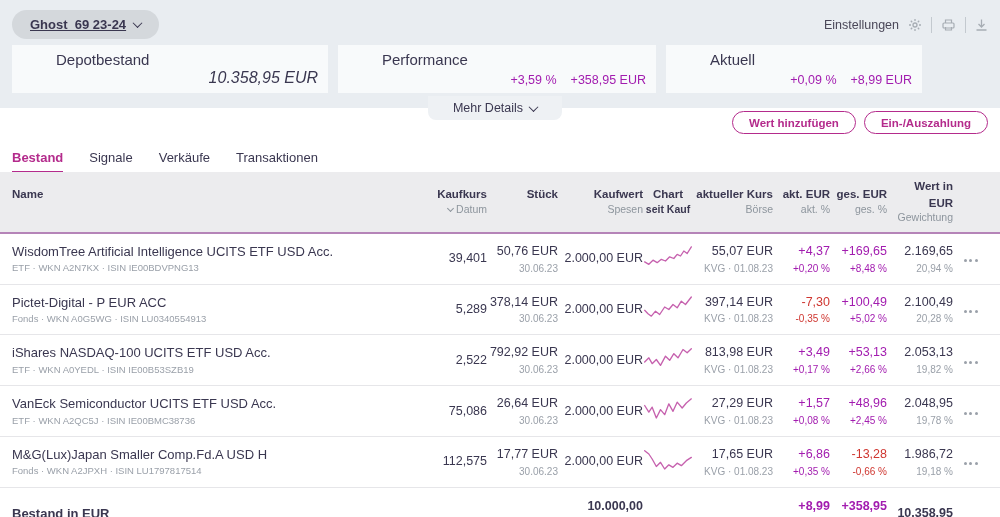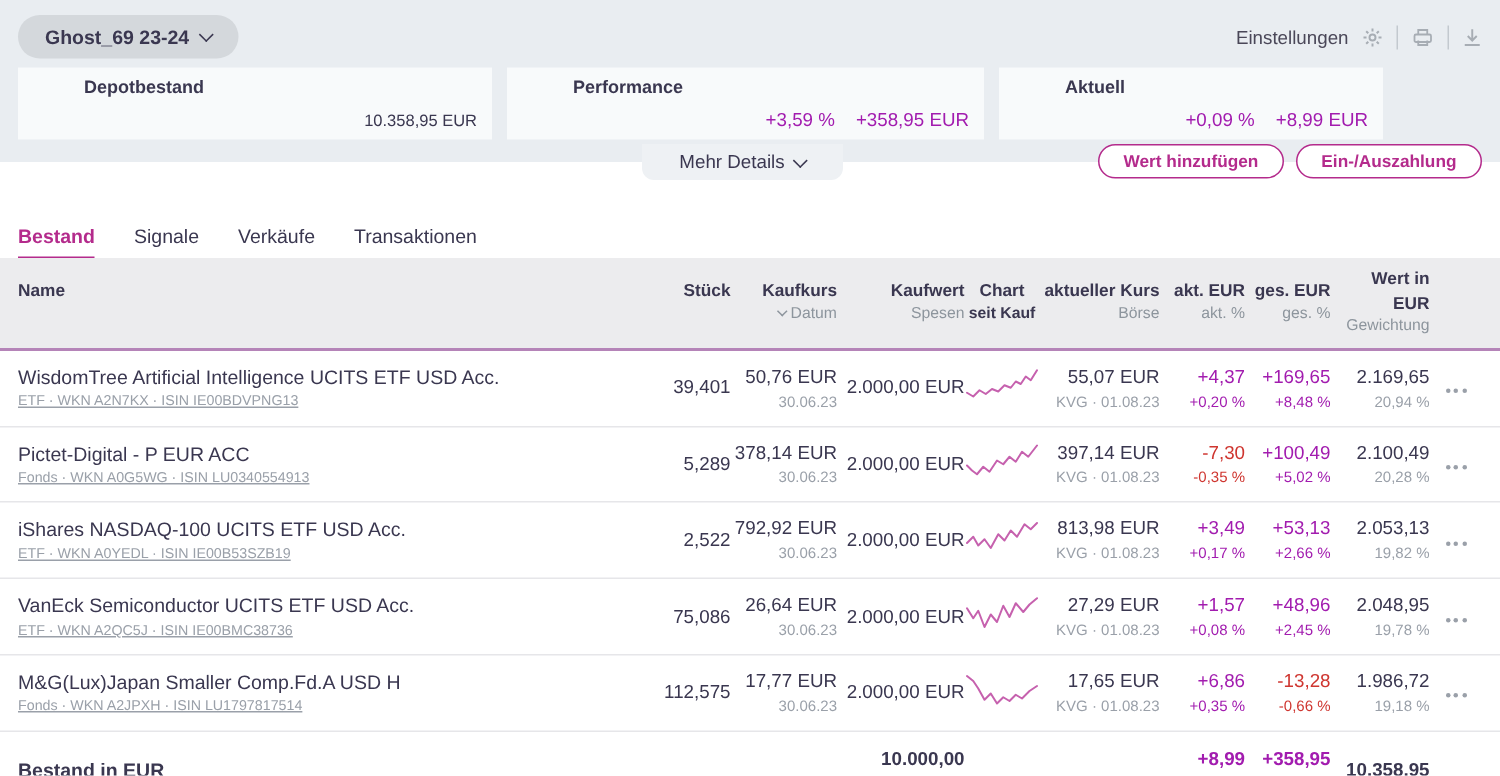--- a/index.html
+++ b/index.html
@@ -4,43 +4,43 @@
 <style>
   * { margin:0; padding:0; box-sizing:border-box; }
   html,body { background:#fff; }
   body { font-family:"Liberation Sans", sans-serif; color:#3a3750; width:1000px; height:517px; overflow:hidden; }
   .page { width:1000px; height:517px; position:relative; background:#fff; }
 
   
   .band { position:absolute; top:0; left:0; width:1000px; height:108px; background:#e9edf1; }
   .band-top { display:flex; justify-content:space-between; align-items:center; padding:10px 12px 6px 12px; }
   .pill { display:inline-flex; align-items:center; gap:8px; background:#d4d8dc; border:none; border-radius:16px;
-          padding:7px 18px; font-family:inherit; font-size:13px; font-weight:bold; color:#3a3750; cursor:pointer; }
+          padding:7px 18px; font-family:inherit; font-size:13px; font-weight:bold; color:#3a3750; cursor:pointer;text-decoration:underline; }
   .chev { width:7px; height:7px; border-right:1.6px solid #3a3750; border-bottom:1.6px solid #3a3750;
           transform:rotate(45deg) translate(-1px,-1px); display:inline-block; }
   .band-tools { display:flex; align-items:center; gap:9px; color:#6f7680; font-size:12.5px; }
   .band-tools .tlabel { color:#4a4758; cursor:pointer;margin-left:36px; }
   .icon-svg { display:inline-block; vertical-align:middle; }
   .vline { width:1px; height:16px; background:#c3c9cf; display:inline-block; }
 
   .cards { display:flex; gap:10px; padding:0 12px; }
   .card { background:#f8fafb; height:48px; padding:6px 10px; display:flex; flex-direction:column; justify-content:space-between; }
   .card-depot { width:316px; }
   .card-perf  { width:318px; }
   .card-akt   { width:256px; }
-  .card-label { font-size:12px; font-weight:bold; color:#3a3750;padding-left:34px; }
-  .card-value { font-size:11px; color:#3a3750; text-align:right; }
+  .card-label { font-size:15px; font-weight:normal; color:#3a3750;padding-left:34px; }
+  .card-value { font-size:16px; color:#3a3750; text-align:right;font-style:italic; }
   .card-duo { display:flex; justify-content:flex-end; gap:14px; font-size:13px; }
 
   .more-details { position:absolute; left:428px; top:96px; width:134px; height:24px; background:#eef1f4;
                   border:none; border-radius:0 0 8px 8px; font-family:inherit; font-size:12.5px; color:#3a3750;
                   display:flex; align-items:center; justify-content:center; gap:7px; cursor:pointer; }
 
   
-  .actions { position:absolute; top:96px; right:12px; display:flex; gap:8px; }
+  .actions { position:absolute; top:111px; right:12px; display:flex; gap:8px; }
   .btn-outline { background:#fff; border:1.5px solid #b42b8c; color:#b42b8c; border-radius:14px; height:23px;
                  padding:0 16px; font-family:inherit; font-size:11.5px; font-weight:bold; cursor:pointer; }
 
   
   .tabs { position:absolute; top:150px; left:12px; display:flex; gap:26px; font-size:13px; }
   .tab { color:#3a3750; padding-bottom:6px; cursor:pointer; }
   .tab.active { color:#b42b8c; font-weight:bold; border-bottom:2px solid #b42b8c; }
 
   
   .table { position:absolute; top:172px; left:0; width:1000px; }
@@ -54,21 +54,21 @@
   .th .l2.dark { color:#3a3750; font-weight:bold; }
   .sortchev { width:5px; height:5px; border-right:1.3px solid #8d959d; border-bottom:1.3px solid #8d959d;
               transform:rotate(45deg); display:inline-block; margin-right:3px; position:relative; top:-2px; }
 
   .trow { padding:7px 12px; border-bottom:1px solid #e6e6e9; }
   .cell { text-align:right; font-size:12.5px; line-height:1.5; }
   .cell .sub { font-size:10px; color:#9aa0a9; }
   .cell.left { text-align:left; }
   .cell.center { text-align:center; }
   .iname { font-size:13px; font-weight:normal; color:#3a3750; line-height:1.5; }
-  .isub { font-size:9.5px; color:#9aa0a9;text-decoration:underline; }
+  .isub { font-size:9.5px; color:#9aa0a9; }
   .signed { font-size:12.5px; }
   .signed-sub { font-size:10px; }
   .pos { color:#a21caf; }
   .neg { color:#cf3630; }
   .spark { width:50px; height:30px; }
   .spark polyline { fill:none; stroke:#c661ae; stroke-width:1.6; stroke-linejoin:round; stroke-linecap:round; }
   .dots { display:inline-flex; gap:2.5px; cursor:pointer; padding:3px 0; }
   .dots i { width:3px; height:3px; border-radius:50%; background:#9aa0a9; display:block; }
 
   .srow { padding:8px 12px; border-bottom:1px solid #e6e6e9; }
@@ -149,26 +149,26 @@
     <span class="tab">Transaktionen</span>
   </div>
 
   <div class="table">
     <div class="grid thead">
       <div class="th left">
         <div class="l1">Name</div>
         <div class="l2">&nbsp;</div>
       </div>
       <div class="th">
+        <div class="l1">Kaufkurs</div>
+        <div class="l2"><span class="sortchev"></span><span>Datum</span></div>
+      </div>
+      <div class="th">
         <div class="l1">Stück</div>
         <div class="l2">&nbsp;</div>
-      </div>
-      <div class="th">
-        <div class="l1">Kaufkurs</div>
-        <div class="l2"><span class="sortchev"></span><span>Datum</span></div>
       </div>
       <div class="th">
         <div class="l1">Kaufwert</div>
         <div class="l2">Spesen</div>
       </div>
       <div class="th center">
         <div class="l1">Chart</div>
         <div class="l2 dark">seit Kauf</div>
       </div>
       <div class="th">

